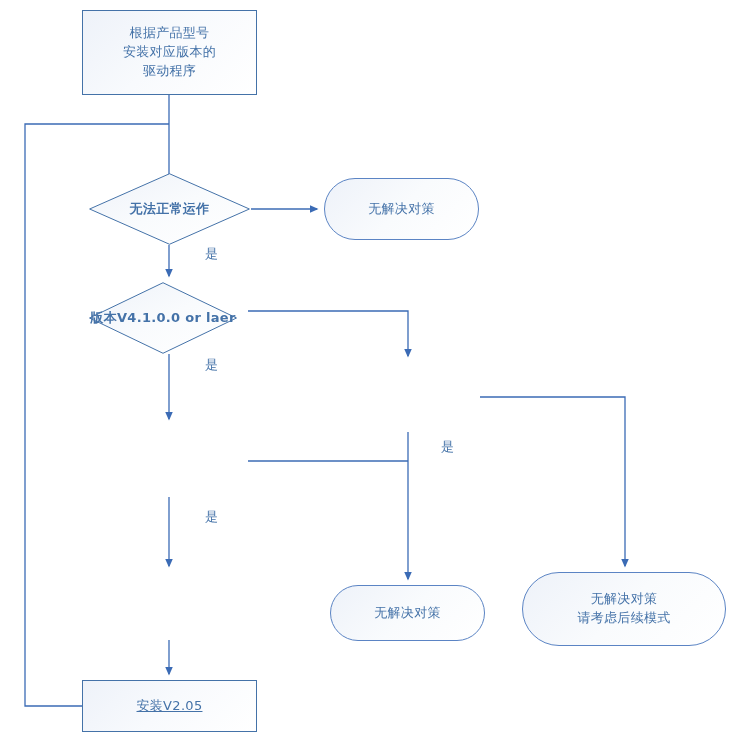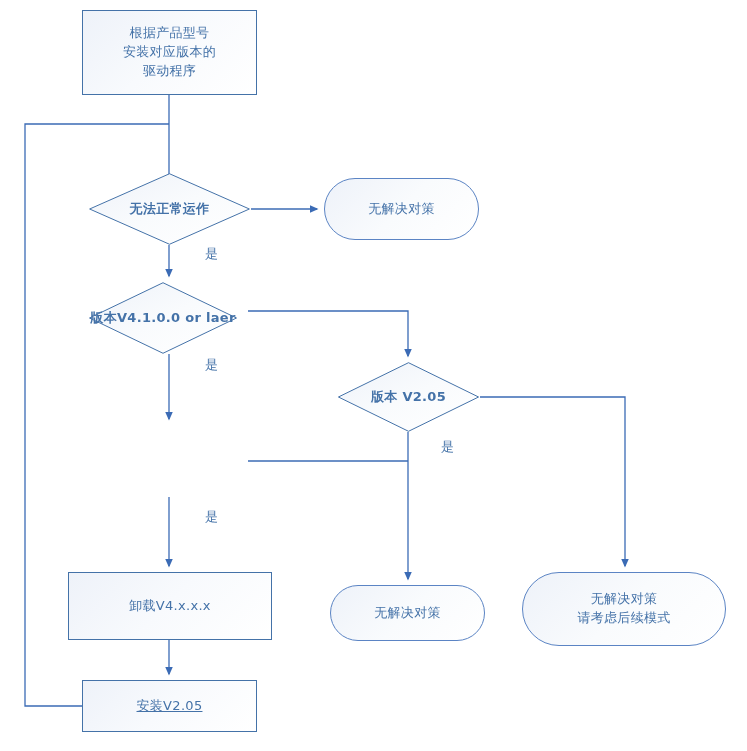--- a/index.html
+++ b/index.html
@@ -137,32 +137,22 @@
   </div>
 
   <div class="node node-decision" id="node-decision-version-v41" style="left: 88px; top: 282px; width: 150px; height: 72px;">
     <svg class="diamond-shape" viewBox="0 0 100 100" preserveAspectRatio="none">
       <polygon points="50,1 99,50 50,99 1,50" fill="url(#shapeFill)" stroke="#4472a8" stroke-width="1" vector-effect="non-scaling-stroke"></polygon>
     </svg>
     <span class="decision-label node-label">版本V4.1.0.0
 or laer</span>
   </div>
 
-  <div class="node node-decision" id="node-decision-version-v205" style="left: 337px; top: 362px; width: 143px; height: 70px;">
-    <svg class="diamond-shape" viewBox="0 0 100 100" preserveAspectRatio="none">
-      <polygon points="50,1 99,50 50,99 1,50" fill="url(#shapeFill)" stroke="#4472a8" stroke-width="1" vector-effect="non-scaling-stroke"></polygon>
-    </svg>
-    <span class="decision-label node-label">版本
-V2.05</span>
-  </div>
 
 
-  <div class="node node-process" id="node-process-uninstall-v4" style="left: 68px; top: 572px; width: 204px; height: 68px;">
-    <span class="node-label">卸载V4.x.x.x</span>
-  </div>
 
   <div class="node node-terminal" id="node-terminal-no-solution" style="left: 330px; top: 585px; width: 155px; height: 56px;">
     <span class="node-label">无解决对策</span>
   </div>
 
   <div class="node node-terminal" id="node-terminal-no-solution-future" style="left: 522px; top: 572px; width: 204px; height: 74px;">
     <span class="node-label">无解决对策
 请考虑后续模式</span>
   </div>
 

